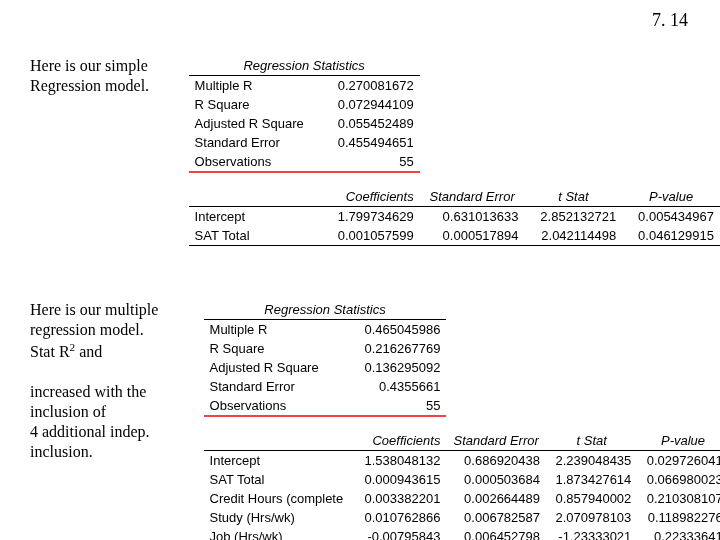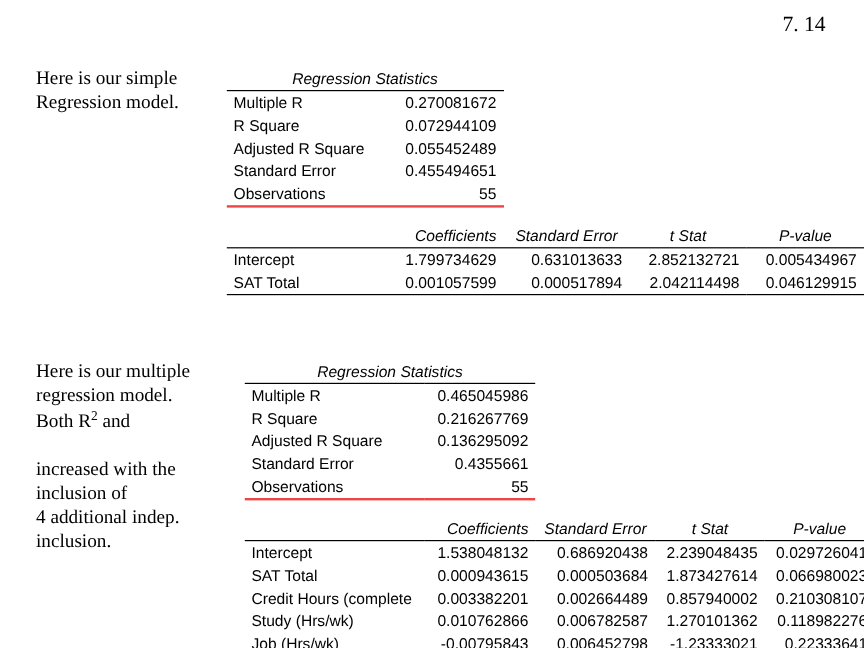--- a/index.html
+++ b/index.html
@@ -148,21 +148,21 @@
       <td class="c4 b-bot">0.046129915</td>
     </tr>
   </tbody>
     </table>
 </div>
 
 <div class="block block2">
   <div class="caption">
     <span>Here is our multiple</span><br>
     <span>regression model.</span><br>
-    <span><span>Both R</span><sup>2</sup><span> and</span></span><br>
+    <span><span>Stat R</span><sup>2</sup><span> and</span></span><br>
     <br>
     <span>increased with the</span><br>
     <span>inclusion of</span><br>
     <span>4 additional indep.</span><br>
     <span>inclusion.</span>
   </div>
   <table class="tbl2">
     <tbody>
         <tr class="title-row">
       <td colspan="2" class="b-bot">Regression Statistics</td>
@@ -237,21 +237,21 @@
       <td class="c0">Credit Hours (complete</td>
       <td class="c1">0.003382201</td>
       <td class="c2">0.002664489</td>
       <td class="c3">0.857940002</td>
       <td class="c4">0.210308107</td>
     </tr>
     <tr>
       <td class="c0">Study (Hrs/wk)</td>
       <td class="c1">0.010762866</td>
       <td class="c2">0.006782587</td>
-      <td class="c3">1.270101362</td>
+      <td class="c3">2.070978103</td>
       <td class="c4">0.118982276</td>
     </tr>
     <tr>
       <td class="c0">Job (Hrs/wk)</td>
       <td class="c1">-0.00795843</td>
       <td class="c2">0.006452798</td>
       <td class="c3">-1.23333021</td>
       <td class="c4">0.22333641</td>
     </tr>
 

